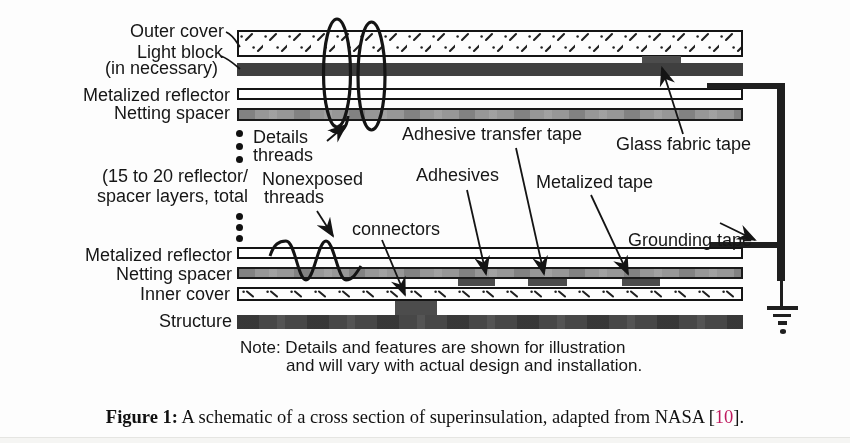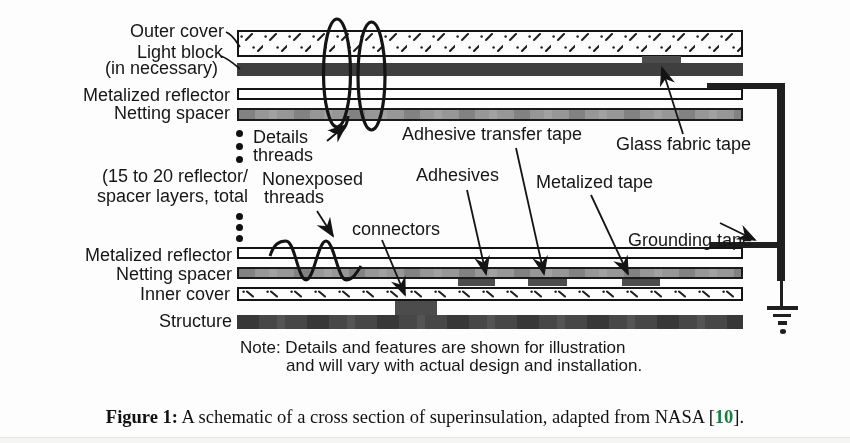--- a/index.html
+++ b/index.html
@@ -14,21 +14,21 @@
   .structfill{background:#474747;
     background-image:repeating-linear-gradient(90deg,rgba(0,0,0,.22) 0 22px,rgba(0,0,0,0) 22px 40px,rgba(255,255,255,.07) 40px 48px,rgba(0,0,0,0) 48px 70px);}
   .tape{background:#1f1f1f;}
   .tab{background:#4c4c4c;}
   .dot{position:absolute;width:7px;height:7px;border-radius:50%;background:#111;}
   .lbl{position:absolute;white-space:nowrap;font-size:18px;line-height:1.05;}
   .note{position:absolute;white-space:nowrap;font-size:17px;}
   .caption{position:absolute;left:0;right:0;top:407px;text-align:center;
            font-family:"Liberation Serif","DejaVu Serif",serif;font-size:18.5px;color:#111;}
   .caption .bold{font-weight:bold;}
-  .ref-red{color:#15803d;font-weight:bold;}
+  .ref-red{color:#be185d;}
   .overlay{position:absolute;left:0;top:0;pointer-events:none;}
   .hatchsvg{position:absolute;left:0;top:0;width:100%;height:100%;}
   .bottom-strip{position:absolute;left:0;top:437px;width:850px;height:6px;
                 background:#f5f5f3;border-top:1px solid #e5e5e2;}
 </style>
 </head>
 <body>
 
 <div class="page">
 

